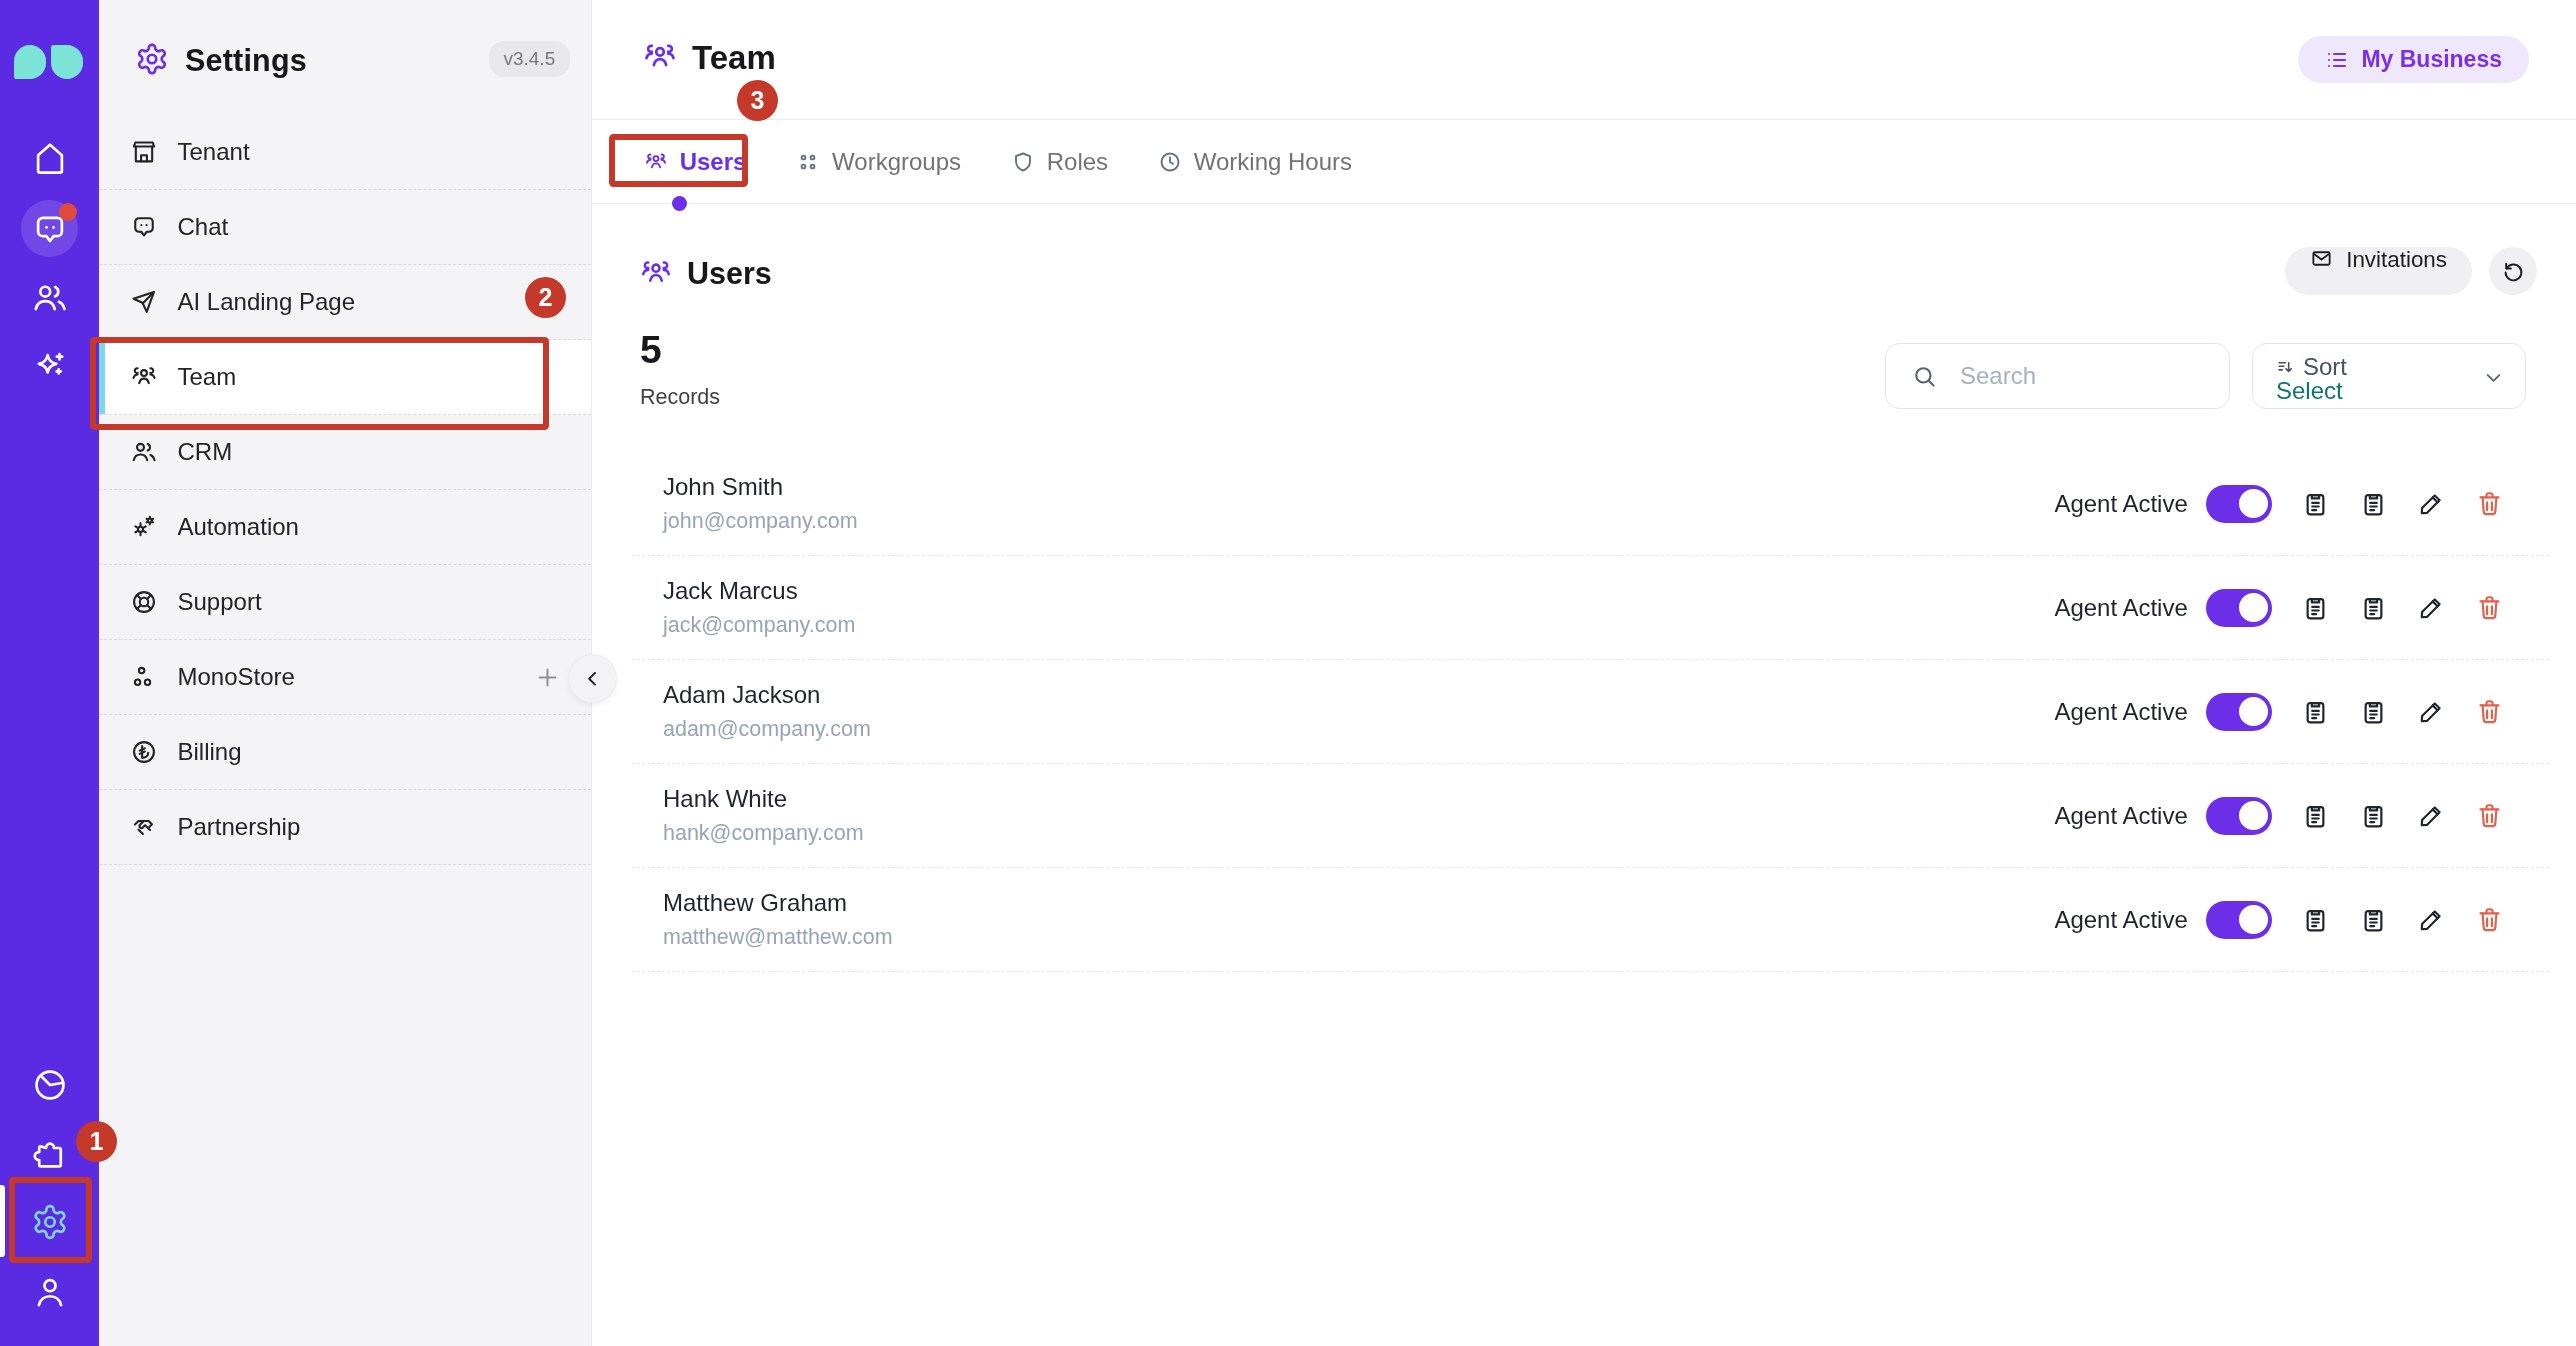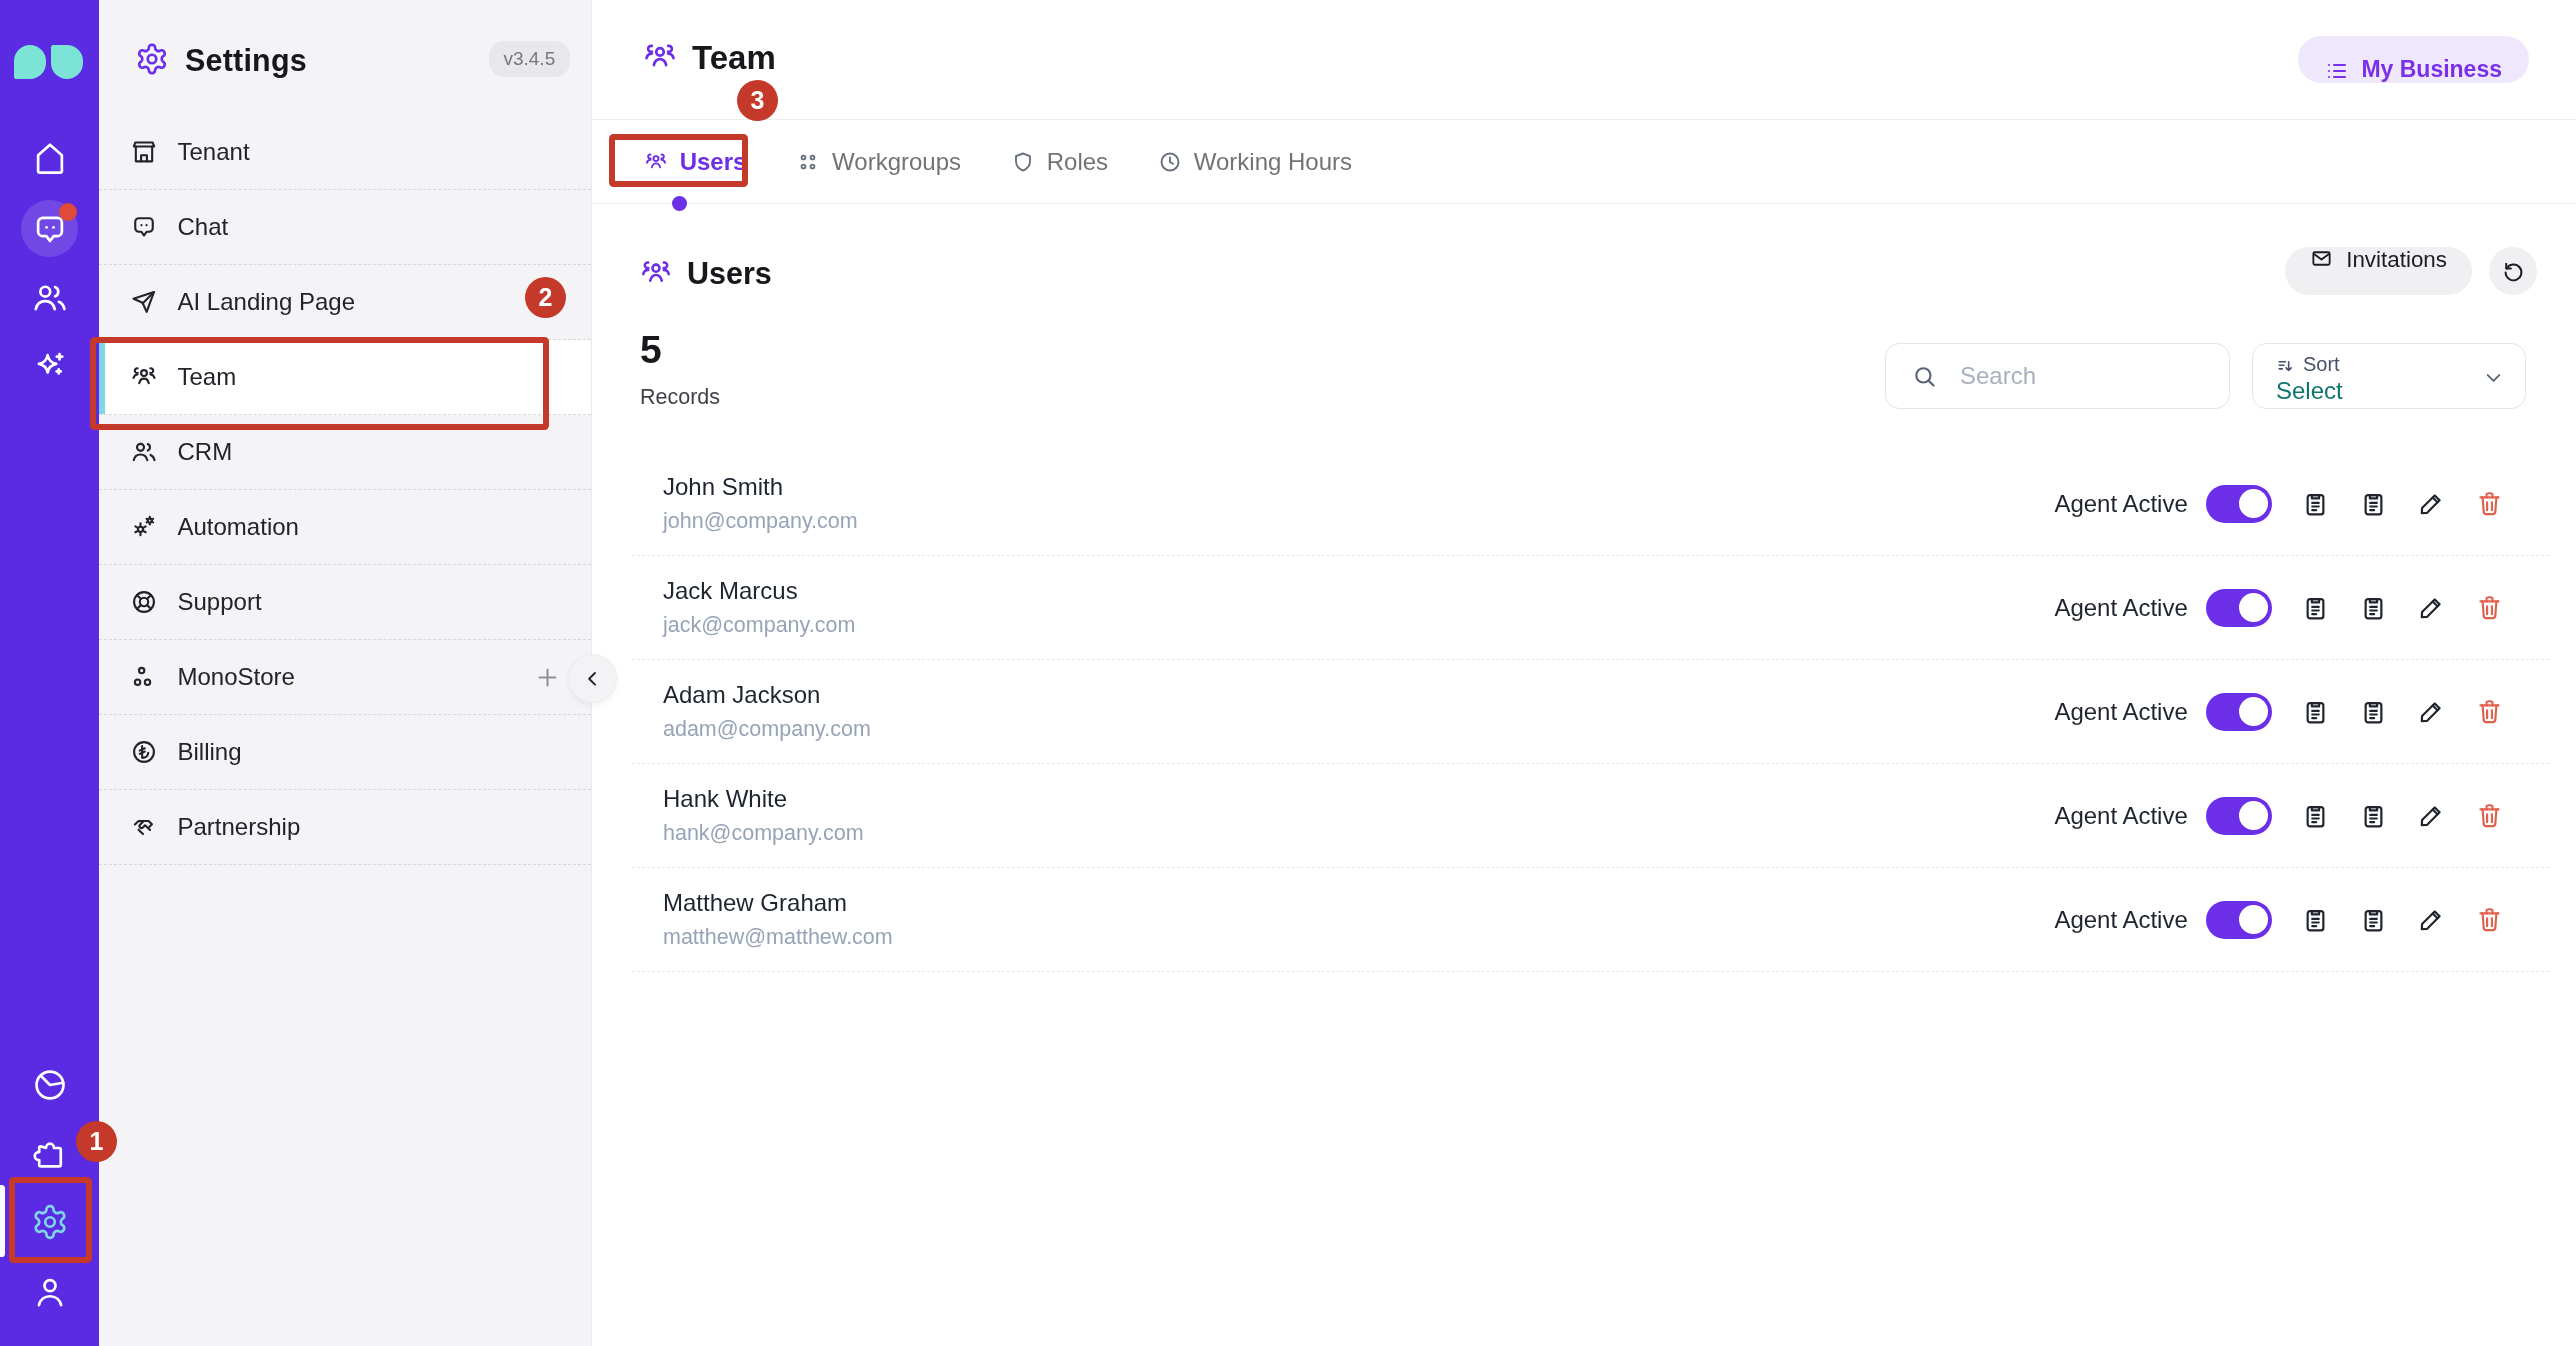--- a/index.html
+++ b/index.html
@@ -42,21 +42,21 @@
   .mi.active::before { content:""; position:absolute; left:0; top:0; bottom:0; width:6.3px; background:#7ED7E8; }
   .mi .trail-plus { margin-left:auto; width:27px; height:27px; color:#8F8F9A; cursor:pointer; }
   .collapse-btn { position:absolute; left:470px; top:655px; width:47px; height:47px; border-radius:50%; background:#F3F3F5; box-shadow:0 0 0 0.9px #ECECEF, 0 2.7px 7.2px rgba(0,0,0,.07); display:flex; align-items:center; justify-content:center; color:#232329; cursor:pointer; z-index:6; }
   .collapse-btn .ic { width:21.5px; height:21.5px; }
 
   
   .main { position:absolute; left:592px; top:0; right:0; height:100%; background:#ffffff; }
   .m-header { position:relative; height:120px; border-bottom:0.9px solid #EDEDF0; }
   .m-header .t-icon { position:absolute; left:50px; top:39px; width:36px; height:36px; color:#6D2EE8; }
   .m-title { position:absolute; left:100px; top:39px; font-size:33px; font-weight:600; color:#17171C; }
-  .biz-btn { position:absolute; right:47px; top:36px; height:47px; padding:0 27px; border-radius:23px; background:#EFE8FC; color:#7A2FE8; display:flex; align-items:flex-end; gap:12.5px; font-size:23px; font-weight:600; cursor:pointer; }
+  .biz-btn { position:absolute; right:47px; top:36px; height:47px; padding:0 27px; border-radius:23px; background:#EFE8FC; color:#7A2FE8; display:flex; align-items:center; gap:12.5px; font-size:23px; font-weight:600; cursor:pointer; }
   .biz-btn .ic { width:24px; height:24px; }
 
   .tabs { position:relative; height:84px; border-bottom:0.9px solid #EDEDF0; display:flex; align-items:center; padding-left:52px; gap:50px; }
   .tab { display:flex; align-items:center; gap:11.7px; font-size:24px; font-weight:500; color:#737373; cursor:pointer; }
   .tab .ic { width:24px; height:24px; color:#68717F; }
   .tab.active { color:#6D2EE8; font-weight:600; }
   .tab.active .ic { color:#6D2EE8; }
   .tab-dot { position:absolute; left:80px; top:76px; width:15.2px; height:15.2px; border-radius:50%; background:#6D2EE8; }
 
   .panel { position:relative; }
@@ -68,21 +68,21 @@
   .refresh-btn .ic { width:25px; height:25px; }
   .count { position:absolute; left:48px; top:124px; font-size:39px; font-weight:700; color:#17171C; }
   .records { position:absolute; left:48px; top:181px; font-size:21.5px; color:#3F3F46; }
 
   .search-box { position:absolute; left:1293px; top:139px; width:345px; height:66px; border:1.8px solid #E3E3E8; border-radius:14.3px; background:#fff; display:flex; align-items:center; gap:20px; padding:16px 25px; }
   .search-box .ic { width:27px; height:27px; color:#5A6477; }
   .search-box input { border:none; outline:none; width:100%; font-size:24px; font-family:"Liberation Sans",sans-serif; color:#333; background:transparent; }
   .search-box input::placeholder { color:#A8AFBD; }
 
   .sort-box { position:absolute; left:1660px; top:139px; width:274px; height:66px; border:1.8px solid #E3E3E8; border-radius:14.3px; background:#fff; cursor:pointer; }
-  .sort-top { position:absolute; left:23px; top:9px; display:flex; align-items:flex-end; gap:8px; font-size:20px; color:#475069; }
+  .sort-top { position:absolute; left:23px; top:9px; display:flex; align-items:center; gap:8px; font-size:24px; color:#475069; }
   .sort-top .ic { width:19px; height:19px; }
   .sort-val { position:absolute; left:23px; top:33px; font-size:24px; color:#0f766e; }
   .sort-chev { position:absolute; right:20px; top:21.5px; width:23px; height:23px; color:#5A6477; }
 
   .rows { position:absolute; left:0; top:248px; right:0; }
   .row { height:104px; margin:0 27px 0 40px; border-bottom:0.9px dashed #E4E7EC; display:flex; align-items:center; padding-left:31px; }
   .who { display:flex; flex-direction:column; gap:8px; }
   .uname { font-size:24px; font-weight:500; color:#1E2430; }
   .uemail { font-size:21.5px; color:#97A3B6; }
   .controls { margin-left:auto; display:flex; align-items:center; gap:29px; padding-right:45px; }

